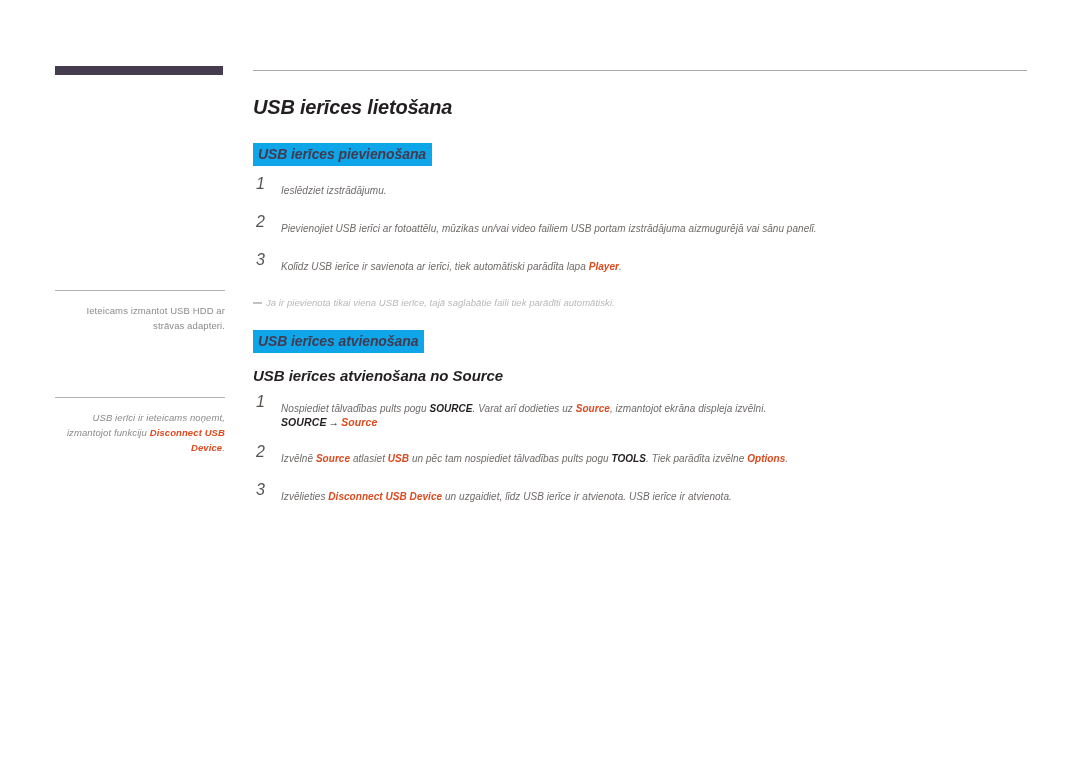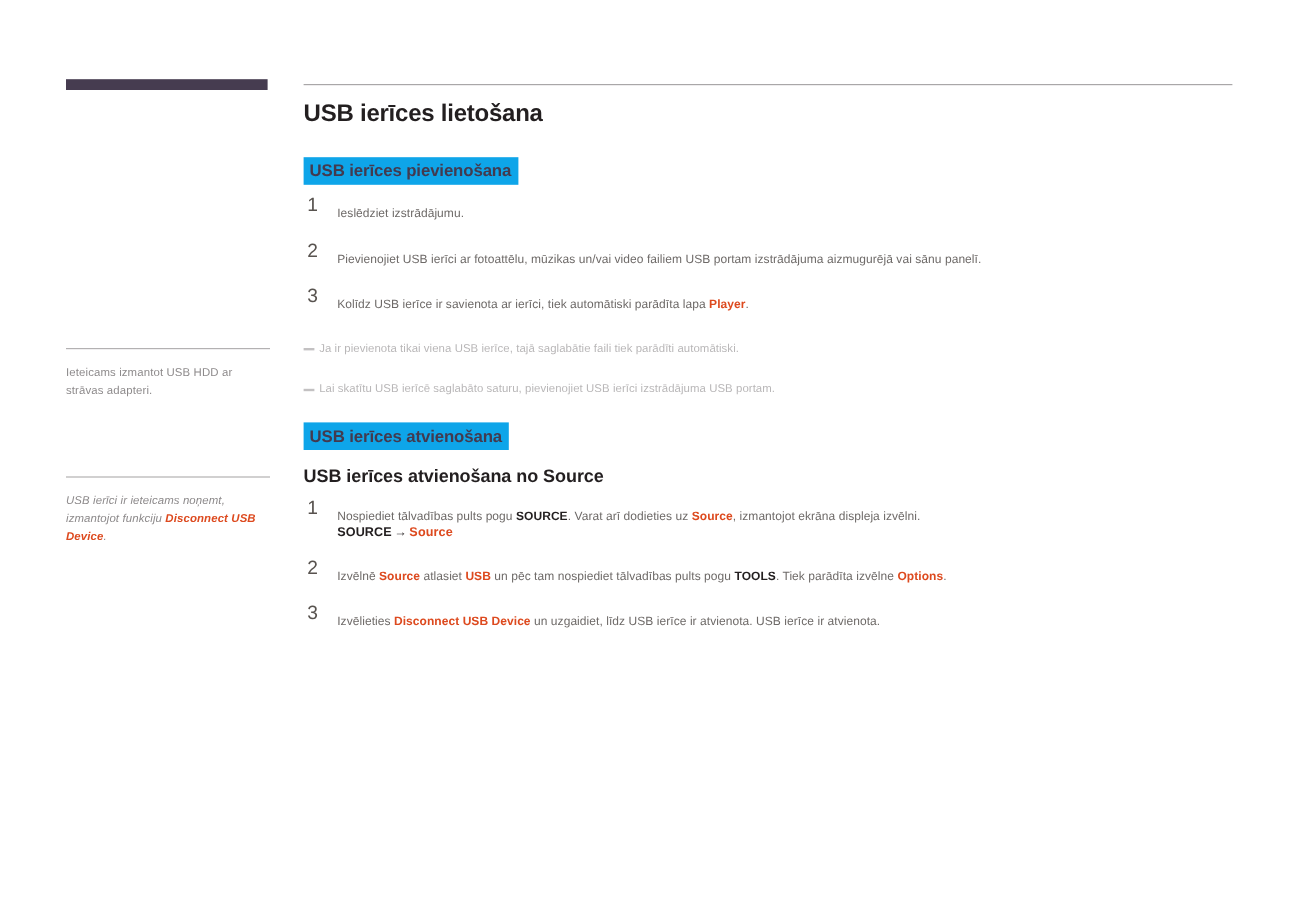--- a/index.html
+++ b/index.html
@@ -38,20 +38,21 @@
     height: 1px;
     background: #a9a7a8;
   }
 
   
   .margin-col {
     position: absolute;
     left: 55px;
     top: 290px;
     width: 170px;
+    text-align: right;
   }
   .margin-note {
     position: relative;
     margin-bottom: 0;
   }
   .margin-note + .margin-note {
     margin-top: 64px;
     font-style: italic;
   }
   .margin-rule {
@@ -68,22 +69,23 @@
   }
   .margin-text .accent {
     color: #dd4a1f;
     font-weight: bold;
   }
 
   
   .content {
     position: absolute;
     left: 253px;
-    top: 84px;
+    top: 96px;
     width: 780px;
+    font-style: italic;
   }
 
   .doc-title {
     font-size: 20px;
     font-weight: bold;
     color: #231f20;
     letter-spacing: -0.2px;
     margin: 0 0 24px 0;
   }
 
@@ -220,24 +222,20 @@
           <span class="step-num">3</span>
           <span class="step-text"><span>Kolīdz USB ierīce ir savienota ar ierīci, tiek automātiski parādīta lapa </span><span class="accent">Player</span><span>.</span></span>
         </li>
       </ul>
 
       <ul class="notes">
         <li class="note">
           <span class="note-dash"></span>
           <span><span>Ja ir pievienota tikai viena USB ierīce, tajā saglabātie faili tiek parādīti automātiski.</span></span>
         </li>
-        <li class="note">
-          <span class="note-dash"></span>
-          <span><span>Lai skatītu USB ierīcē saglabāto saturu, pievienojiet USB ierīci izstrādājuma USB portam.</span></span>
-        </li>
       </ul>
       <div class="gap-after-notes"></div>
     </div>
 
     <div>
       <div class="section-heading">USB ierīces atvienošana</div>
       <div class="sub-heading">USB ierīces atvienošana no Source</div>
 
       <ul class="steps">
         <li class="step">

